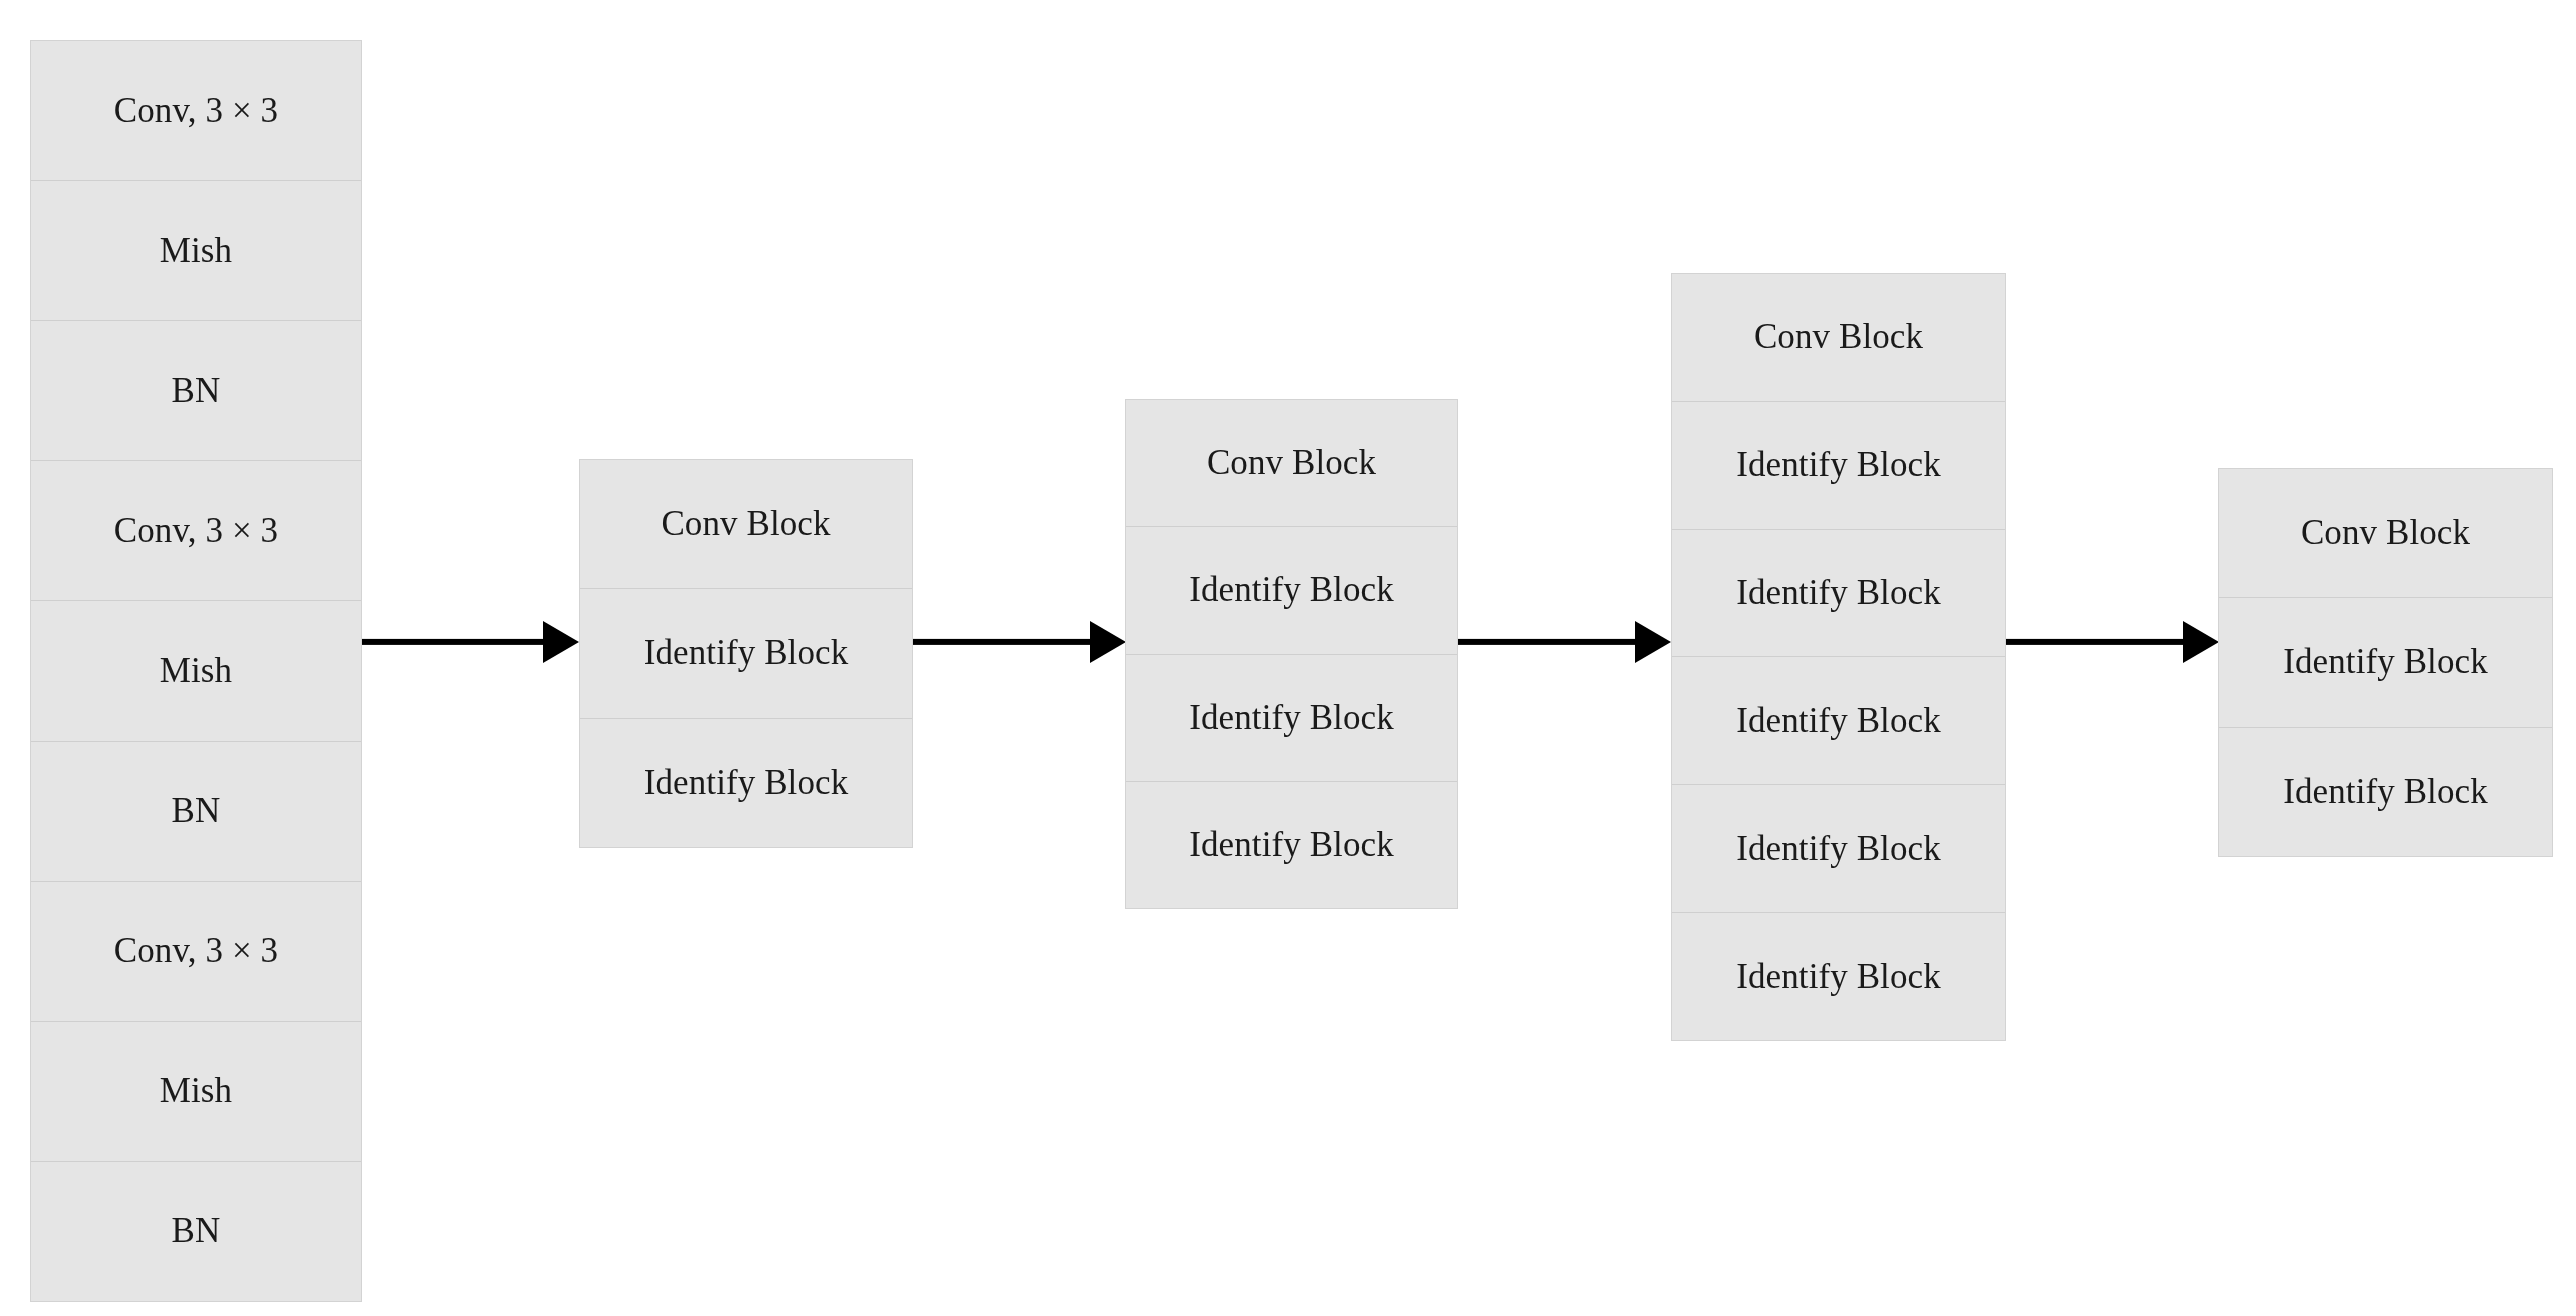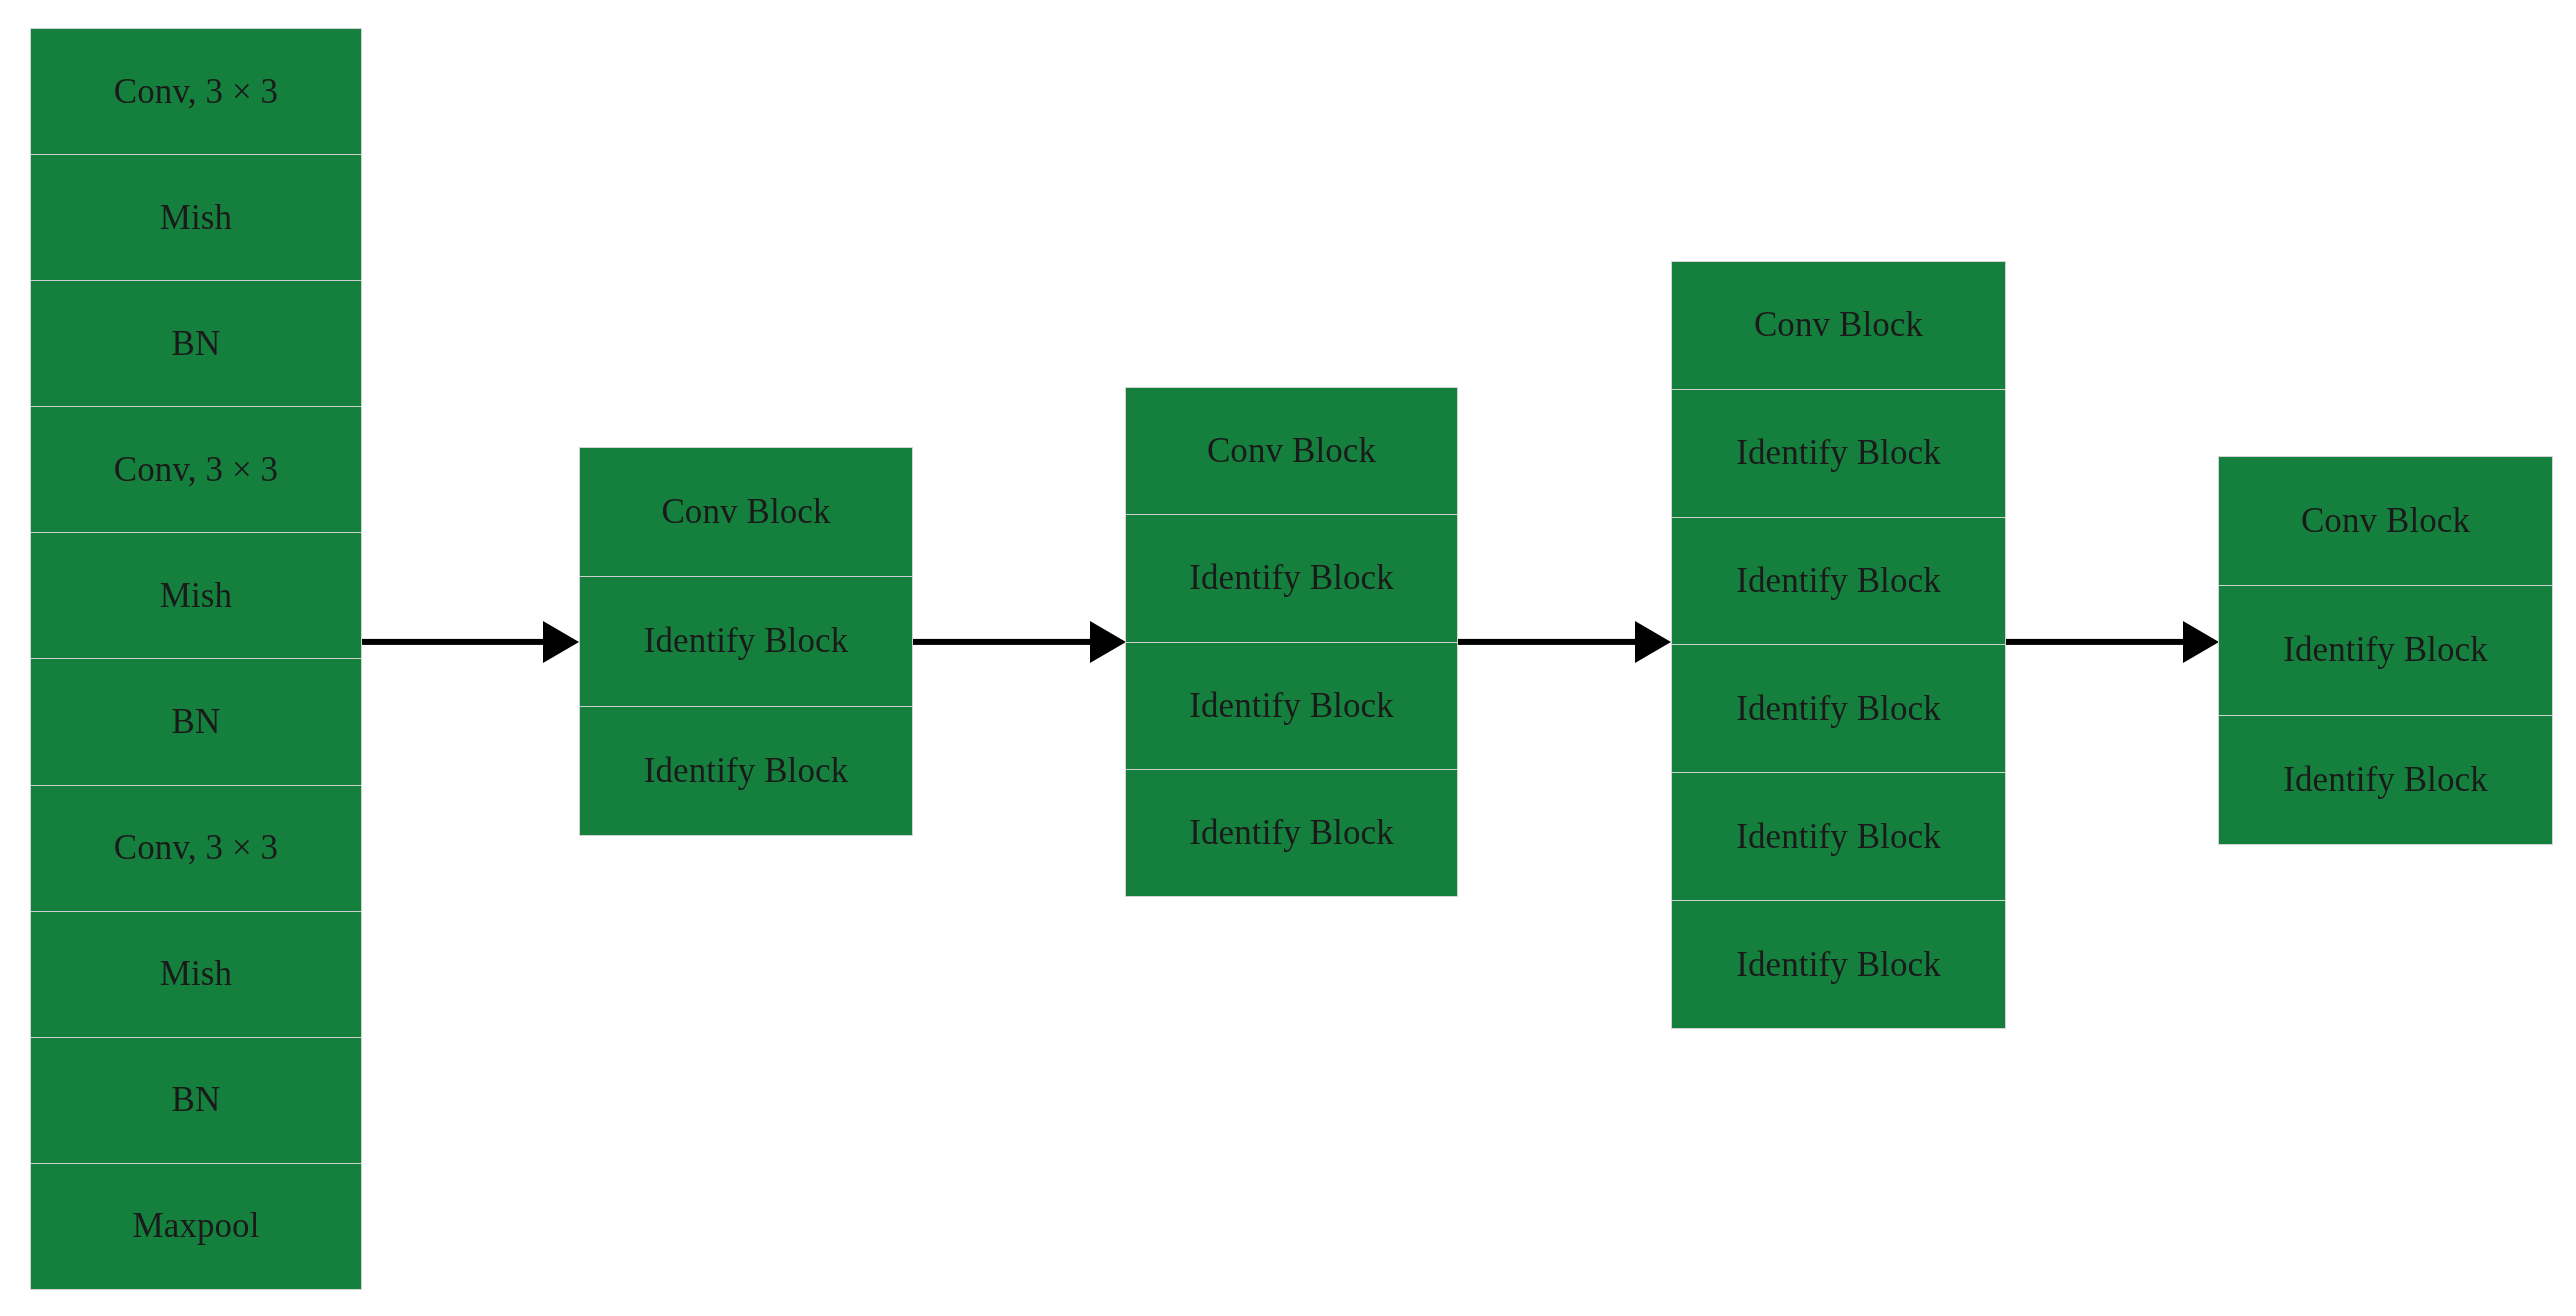--- a/index.html
+++ b/index.html
@@ -12,24 +12,25 @@
     position: relative;
     width: 2576px;
     height: 1317px;
     background: #ffffff;
     overflow: hidden;
     font-family: "Liberation Serif", "DejaVu Serif", serif;
   }
   .stack {
     position: absolute;
     box-sizing: border-box;
-    background: #15803d;
+    background: #e5e5e5;
     border: 0.7px solid #d3d3d3;
     display: flex;
     flex-direction: column;
+    margin-top: 12px;
   }
   .stack-row {
     box-sizing: border-box;
     flex: 1 1 auto;
     display: flex;
     align-items: center;
     justify-content: center;
     color: #1a1a1a;
     text-align: center;
     white-space: nowrap;
@@ -70,21 +71,20 @@
   <div class="stack" style="left:30px; top:28px; width:332px; height:1262px; font-size:35px;">
     <div class="stack-row">Conv, 3 × 3</div>
     <div class="stack-row">Mish</div>
     <div class="stack-row">BN</div>
     <div class="stack-row">Conv, 3 × 3</div>
     <div class="stack-row">Mish</div>
     <div class="stack-row">BN</div>
     <div class="stack-row">Conv, 3 × 3</div>
     <div class="stack-row">Mish</div>
     <div class="stack-row">BN</div>
-    <div class="stack-row">Maxpool</div>
   </div>
 
   <div class="arrow" style="left:362px; top:642px; width:217px;">
     <div class="arrow-line" style="width:185px;"></div>
     <div class="arrow-head" style="left:181px;"></div>
   </div>
 
   <div class="stack" style="left:579px; top:447px; width:334px; height:389px; font-size:35px;">
     <div class="stack-row">Conv Block</div>
     <div class="stack-row">Identify Block</div>

